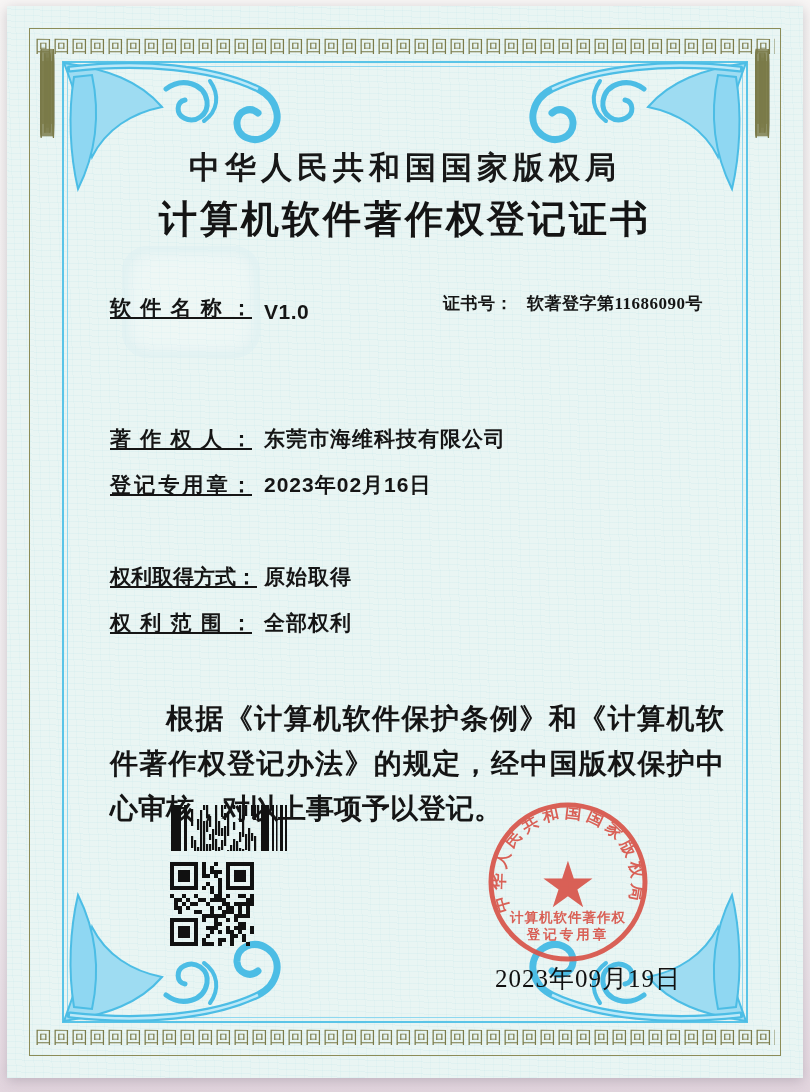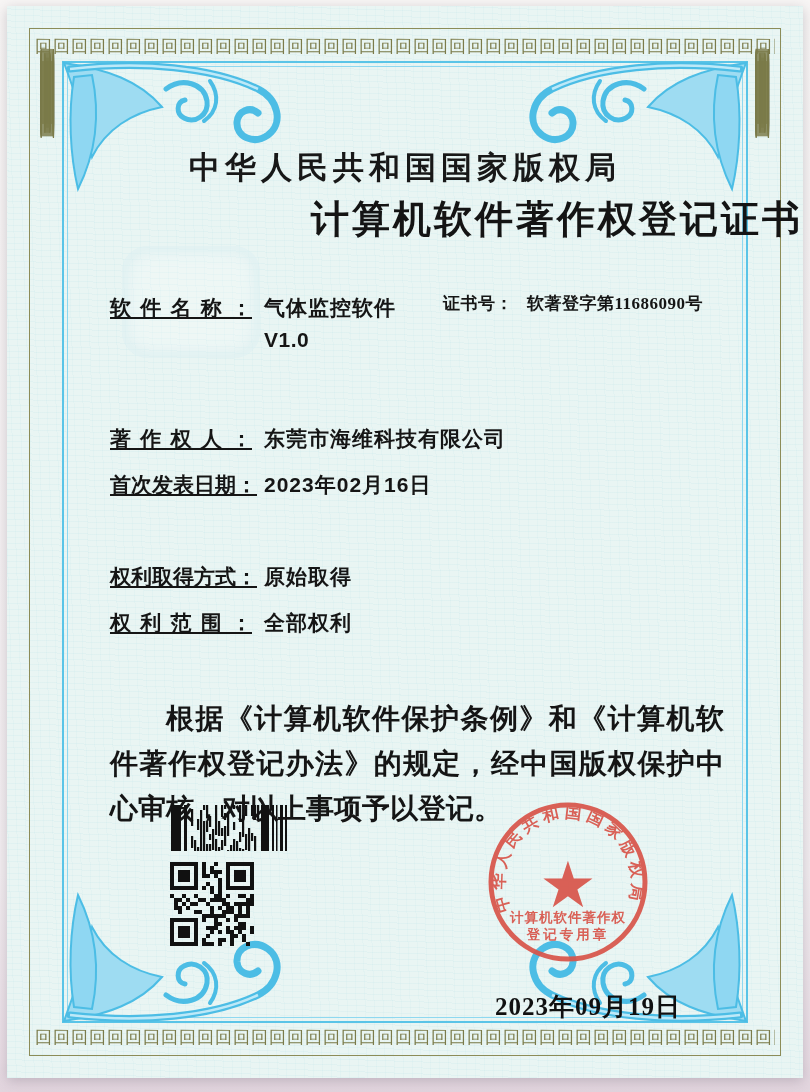--- a/index.html
+++ b/index.html
@@ -40,21 +40,21 @@
     background:rgba(255,255,255,.45);
     box-shadow:inset 0 0 0 6px rgba(222,240,242,.9), inset 0 0 20px rgba(175,214,224,.8);
     opacity:.5;pointer-events:none;
   }
   .h1{
     position:absolute;top:141px;left:0;right:0;text-align:center;
     font-family:"Liberation Serif","DejaVu Serif",serif;font-weight:700;
     font-size:31px;letter-spacing:5px;color:#181818;
   }
   .h2{
-    position:absolute;top:188px;left:0;right:0;text-align:right;
+    position:absolute;top:188px;left:0;right:0;text-align:center;
     font-family:"Liberation Serif","DejaVu Serif",serif;font-weight:700;
     font-size:38px;letter-spacing:3px;color:#141414;
   }
   .certno{
     position:absolute;top:250px;right:100px;font-size:17px;font-weight:600;color:#151515;
     font-family:"Liberation Serif","DejaVu Serif",serif;letter-spacing:.5px;margin-top:36px;
   }
   .certno .lbl{margin-right:14px;}
   .frow{position:absolute;left:103px;font-size:21px;font-weight:600;color:#151515;white-space:nowrap;}
   .flabel{display:inline-block;width:142px;text-align:justify;text-align-last:justify;vertical-align:top;text-decoration:underline;}
@@ -62,21 +62,21 @@
   .fvalue .ver{margin-top:6px;letter-spacing:.5px;font-family:Liberation Sans, sans-serif;}
   .decree{
     position:absolute;left:103px;top:690px;width:614px;
     font-size:28px;font-weight:600;color:#151515;line-height:45px;
     text-indent:2em;text-align:justify;
   }
   .barcode{position:absolute;left:164px;top:799px;width:120px;height:46px;}
   .qr{position:absolute;left:163px;top:856px;width:84px;height:84px;}
   .seal{position:absolute;left:477px;top:792px;width:168px;height:168px;opacity:.92;}
   .issue-date{
-    position:absolute;left:488px;top:984px;font-size:25px;font-weight:700;color:#101010;
+    position:absolute;left:488px;top:956px;font-size:25px;font-weight:400;color:#101010;
     font-family:"Liberation Serif","DejaVu Serif",serif;letter-spacing:1px;
   }
 </style>
 </head>
 <body>
 
 <div class="paper">
 
   <div class="line-outer"></div>
   <div class="greek greek-top" style="color: rgb(123, 123, 74);">回回回回回回回回回回回回回回回回回回回回回回回回回回回回回回回回回回回回回回回回回回回回回回回回回回回回回回回回回回回回回回回回回回回回回回回回回回回</div>
@@ -119,27 +119,27 @@
 </svg></div>
   <div class="watermark"></div>
 
   <div class="h1">中华人民共和国国家版权局</div>
   <div class="h2">计算机软件著作权登记证书</div>
   <div class="certno">
     <span class="lbl">证书号：</span><span>软著登字第11686090号</span>
   </div>
 
   <div class="frow" style="top:288px;">
-    <span class="flabel">软件名称：</span><span class="fvalue"><div>气体监控软件</div><div class="ver">V1.0</div></span>
+    <span class="flabel">软件名称：</span><span class="fvalue"><div class="ver">V1.0</div></span>
   </div>
   <div class="frow" style="top:375px;margin-top:44px;">
     <span class="flabel">著作权人：</span><span class="fvalue">东莞市海维科技有限公司</span>
   </div>
   <div class="frow" style="top:465px;">
-    <span class="flabel">首次发表日期：</span><span class="fvalue">2023年02月16日</span>
+    <span class="flabel">登记专用章：</span><span class="fvalue">2023年02月16日</span>
   </div>
   <div class="frow" style="top:603px;">
     <span class="flabel">权利范围：</span><span class="fvalue">全部权利</span>
   </div>
   <div class="frow" style="top:557px;">
     <span class="flabel">权利取得方式：</span><span class="fvalue">原始取得</span>
   </div>
 
   <div class="decree">根据《计算机软件保护条例》和《计算机软件著作权登记办法》的规定，经中国版权保护中心审核，对以上事项予以登记。</div>
 

